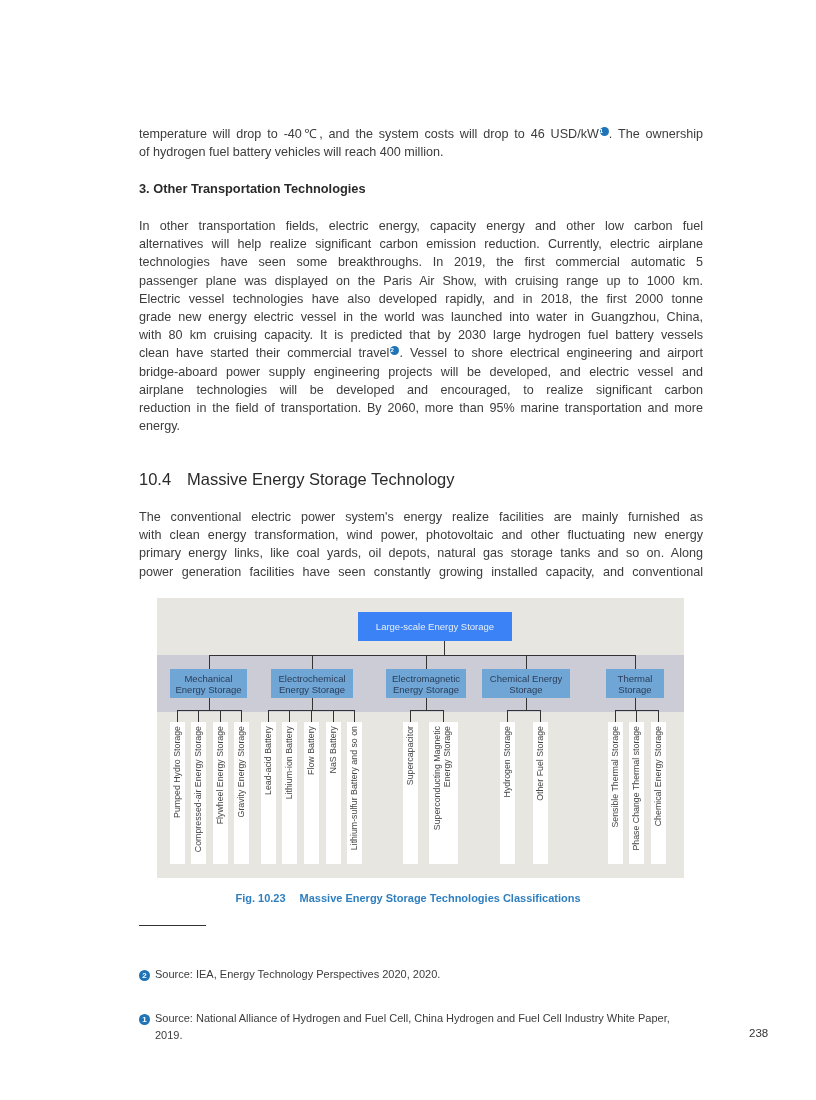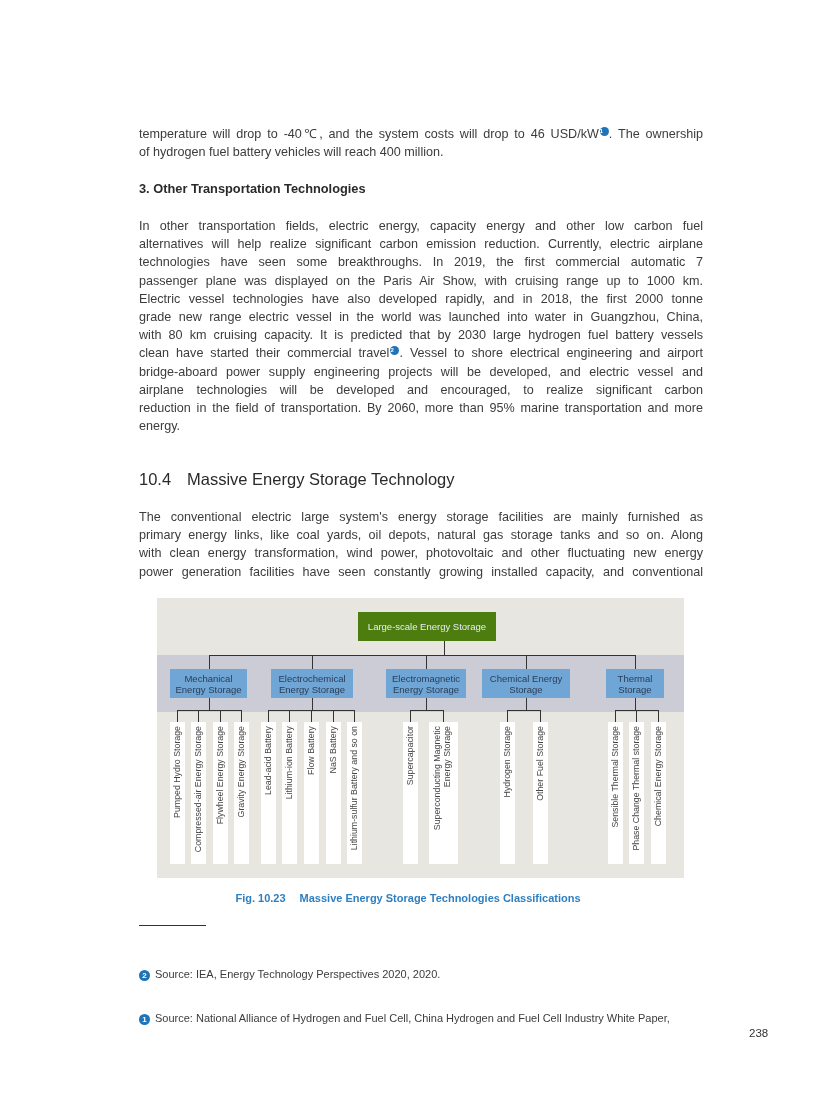--- a/index.html
+++ b/index.html
@@ -12,21 +12,21 @@
   .h3 { position: absolute; left: 139px; font-size: 12.8px; font-weight: bold; color: #2a2a2a; }
   .h2 { position: absolute; left: 139px; font-size: 16.5px; font-weight: normal; color: #2a2a2a; }
   .h2 .num { display: inline-block; width: 48px; }
   sup.fn { display: inline-block; width: 9px; height: 9px; border-radius: 50%; background: #1f73b7;
            color: #fff; font-size: 6px; line-height: 9px; text-align: center; vertical-align: 5px;
            font-weight: bold; margin-left: 1px; }
 
   
   #figure { position: absolute; left: 157px; top: 598px; width: 527px; height: 280px; background: #e7e6e1; }
   #figure .band { position: absolute; left: 0; top: 57px; width: 527px; height: 57px; background: #ccccd6; }
-  #figure .root { position: absolute; left: 201px; top: 14px; width: 138px; height: 29px; background: #4d7c0f;
+  #figure .root { position: absolute; left: 201px; top: 14px; width: 154px; height: 29px; background: #3b82f6;
                   color: #e8eef6; font-size: 9.5px; display: flex; align-items: center; justify-content: center; }
   #figure .cat { position: absolute; top: 71px; height: 29px; background: #6fa6d6; color: #2b3c55;
                  font-size: 9.5px; line-height: 11px; display: flex; align-items: center; justify-content: center;
                  text-align: center; }
   #figure .leaf { position: absolute; top: 124px; width: 15px; height: 142px; background: #ffffff; }
   #figure .leaf .lbl { position: absolute; left: 50%; top: 4px; transform-origin: 0 0;
                        transform: translateX(-6px) rotate(-90deg) translateX(-100%);
                        white-space: nowrap; font-size: 8.8px; color: #444; line-height: 10px; text-align: right; }
   #figure .leaf.wide { width: 29px; }
   #figure .leaf.wide .lbl { transform: translateX(-12px) rotate(-90deg) translateX(-100%); }
@@ -48,40 +48,40 @@
 <div class="text-block" style="top:125px;">
   <span class="line"><span>temperature will drop to -40℃, and the system costs will drop to 46 USD/kW</span><sup class="fn">1</sup><span>. The ownership</span></span>
   <span class="line last">of hydrogen fuel battery vehicles will reach 400 million.</span>
 </div>
 
 <div class="h3" style="top:181px;">3. Other Transportation Technologies</div>
 
 <div class="text-block" style="top:217px;">
   <span class="line">In other transportation fields, electric energy, capacity energy and other low carbon fuel</span>
   <span class="line">alternatives will help realize significant carbon emission reduction. Currently, electric airplane</span>
-  <span class="line">technologies have seen some breakthroughs. In 2019, the first commercial automatic 7</span>
+  <span class="line">technologies have seen some breakthroughs. In 2019, the first commercial automatic 5</span>
   <span class="line">passenger plane was displayed on the Paris Air Show, with cruising range up to 1000 km.</span>
   <span class="line">Electric vessel technologies have also developed rapidly, and in 2018, the first 2000 tonne</span>
-  <span class="line">grade new range electric vessel in the world was launched into water in Guangzhou, China,</span>
+  <span class="line">grade new energy electric vessel in the world was launched into water in Guangzhou, China,</span>
   <span class="line">with 80 km cruising capacity. It is predicted that by 2030 large hydrogen fuel battery vessels</span>
   <span class="line"><span>clean have started their commercial travel</span><sup class="fn">2</sup><span>. Vessel to shore electrical engineering and airport</span></span>
   <span class="line">bridge-aboard power supply engineering projects will be developed, and electric vessel and</span>
   <span class="line">airplane technologies will be developed and encouraged, to realize significant carbon</span>
   <span class="line">reduction in the field of transportation. By 2060, more than 95% marine transportation and more</span>
   <span class="line last">energy.</span>
 </div>
 
 <div class="h2" style="top:470px;">
   <span class="num">10.4</span><span>Massive Energy Storage Technology</span>
 </div>
 
 <div class="text-block" style="top:508px;">
-  <span class="line">The conventional electric large system's energy storage facilities are mainly furnished as</span>
+  <span class="line">The conventional electric power system's energy realize facilities are mainly furnished as</span>
+  <span class="line">with clean energy transformation, wind power, photovoltaic and other fluctuating new energy</span>
   <span class="line">primary energy links, like coal yards, oil depots, natural gas storage tanks and so on. Along</span>
-  <span class="line">with clean energy transformation, wind power, photovoltaic and other fluctuating new energy</span>
   <span class="line">power generation facilities have seen constantly growing installed capacity, and conventional</span>
 </div>
 
 <div id="figure">
   <div class="band"></div>
   <div class="root">Large-scale Energy Storage</div>
   <div id="fig-dyn">
       <div class="ln" style="left: 287px; top: 43px; width: 1px; height: 14px;"></div>
       <div class="ln" style="left: 51.5px; top: 57px; width: 426.5px; height: 1px;"></div>
       <div class="ln" style="left: 52px; top: 57px; width: 1px; height: 14px;"></div>
@@ -230,18 +230,19 @@
 </div>
 
 <div class="caption">
   <span>Fig. 10.23</span><span class="gap"></span><span>Massive Energy Storage Technologies Classifications</span>
 </div>
 
 <div class="fn-rule"></div>
 
 <div class="footnote" style="top:988px;margin-top:22px;">
   <div><span class="marker">1</span><span>Source: National Alliance of Hydrogen and Fuel Cell, China Hydrogen and Fuel Cell Industry White Paper,</span></div>
+  <div class="cont">2019.</div>
 </div>
 <div class="footnote" style="top:966px;">
   <div><span class="marker">2</span><span>Source: IEA, Energy Technology Perspectives 2020, 2020.</span></div>
 </div>
 
 <div class="page-num">238</div>
 
 </body></html>

